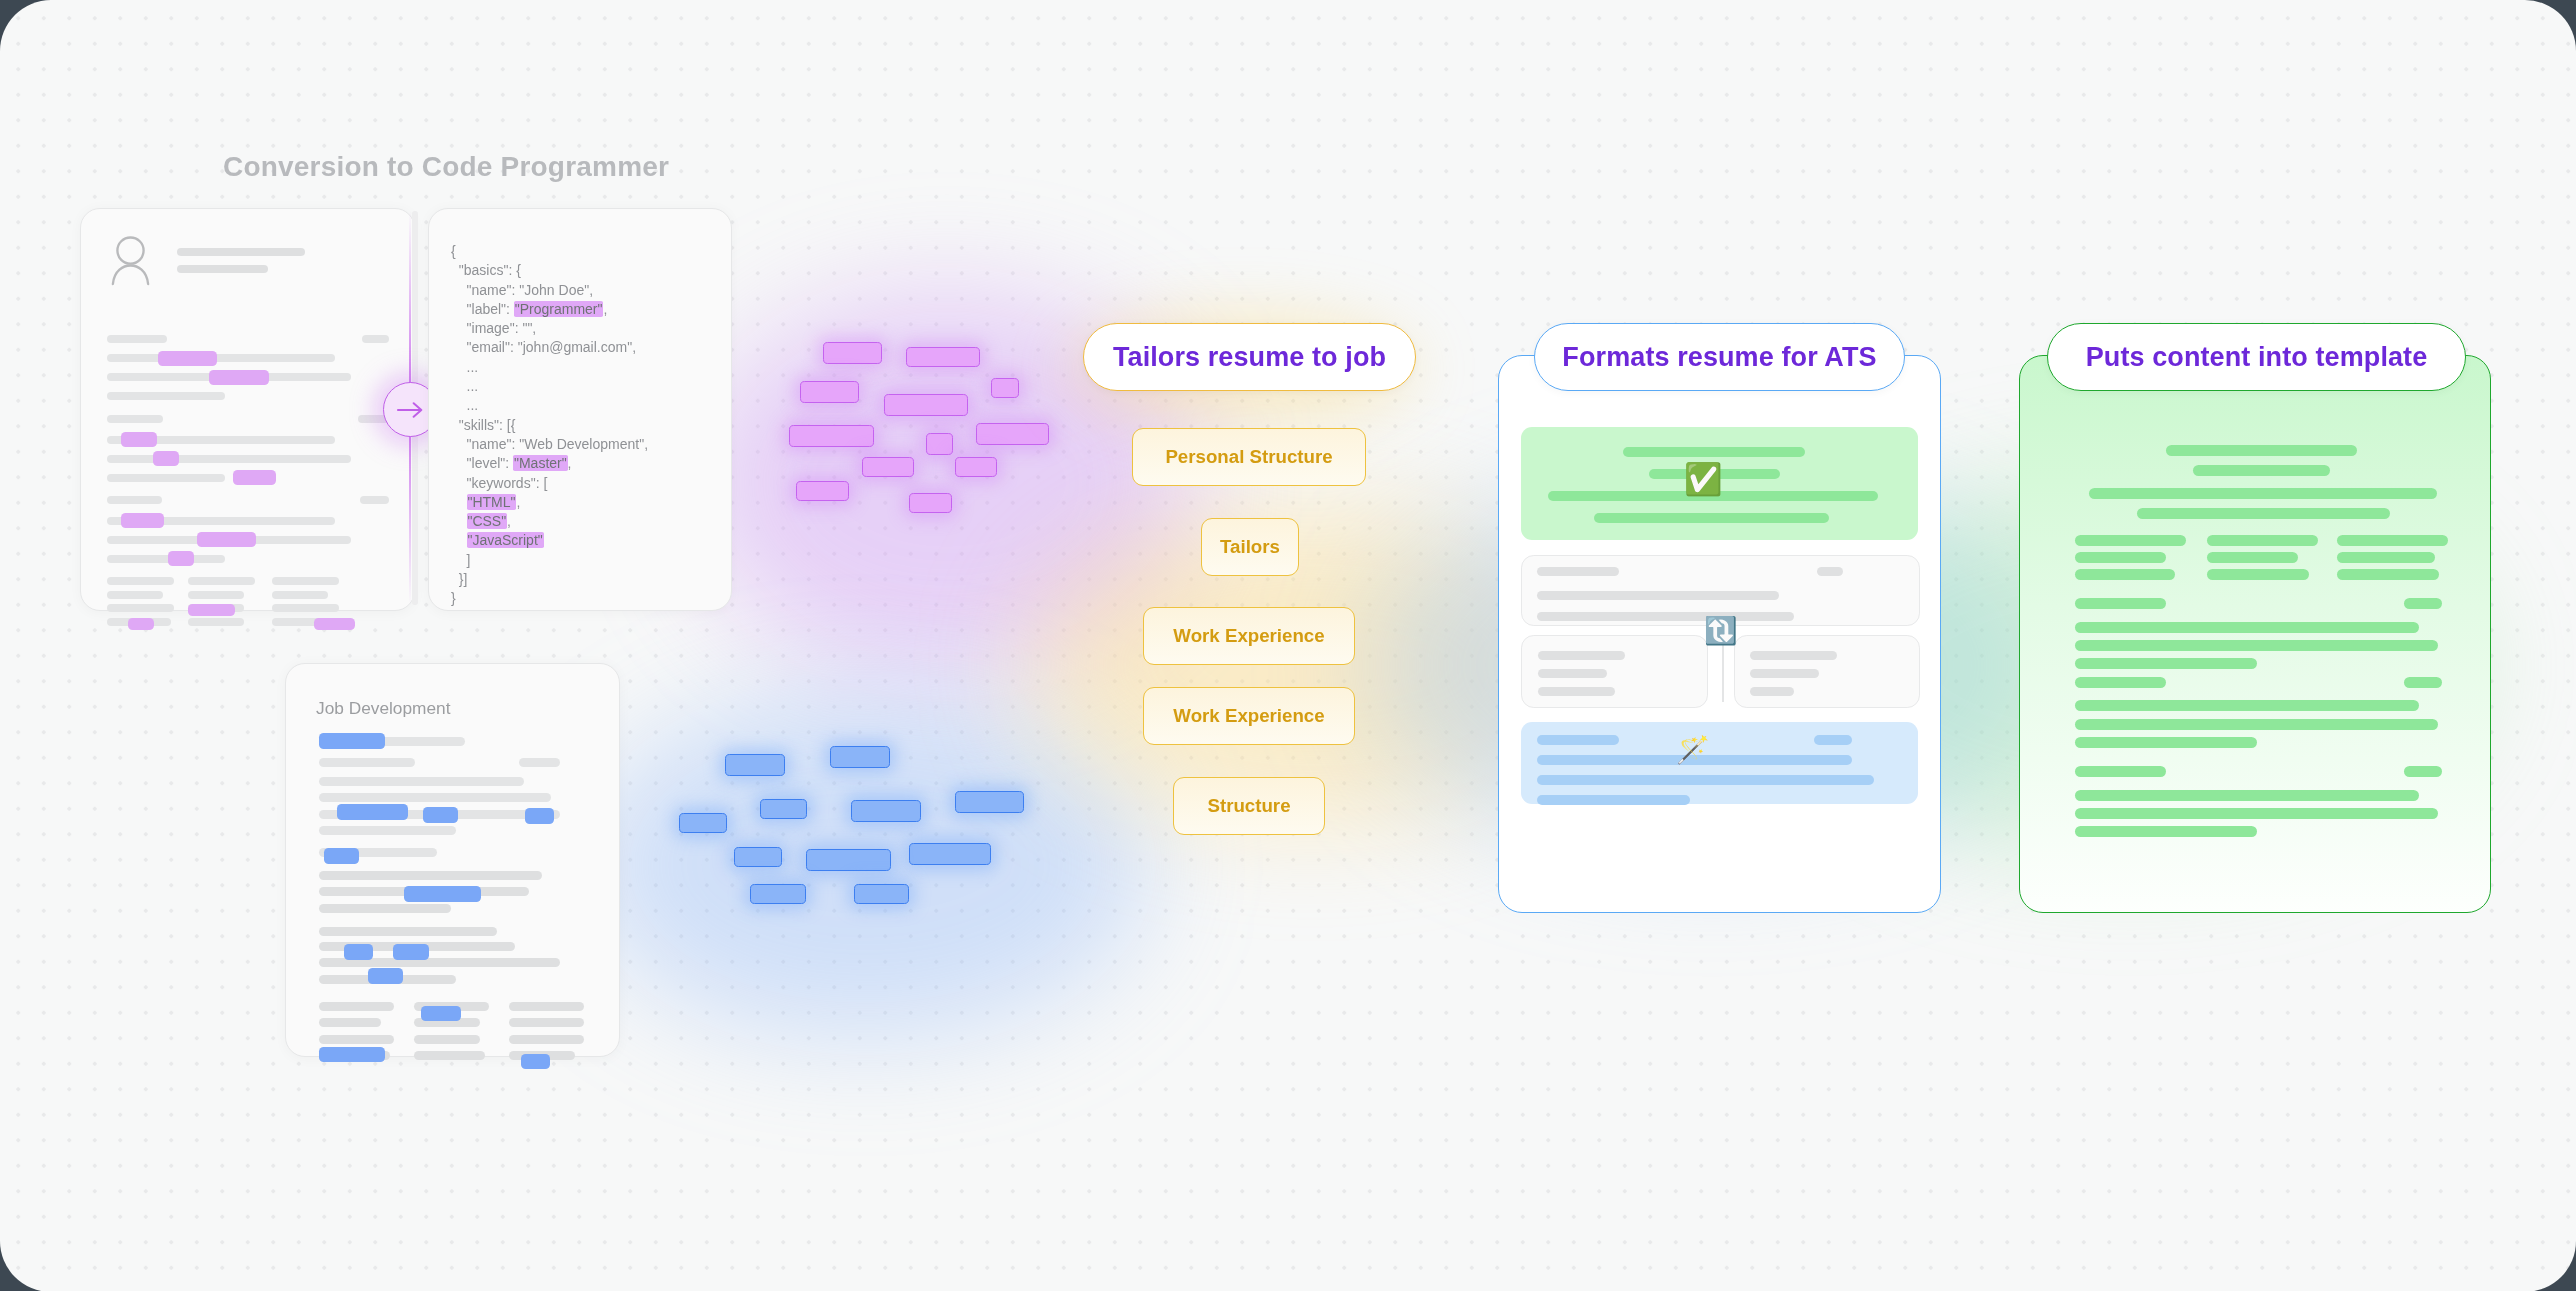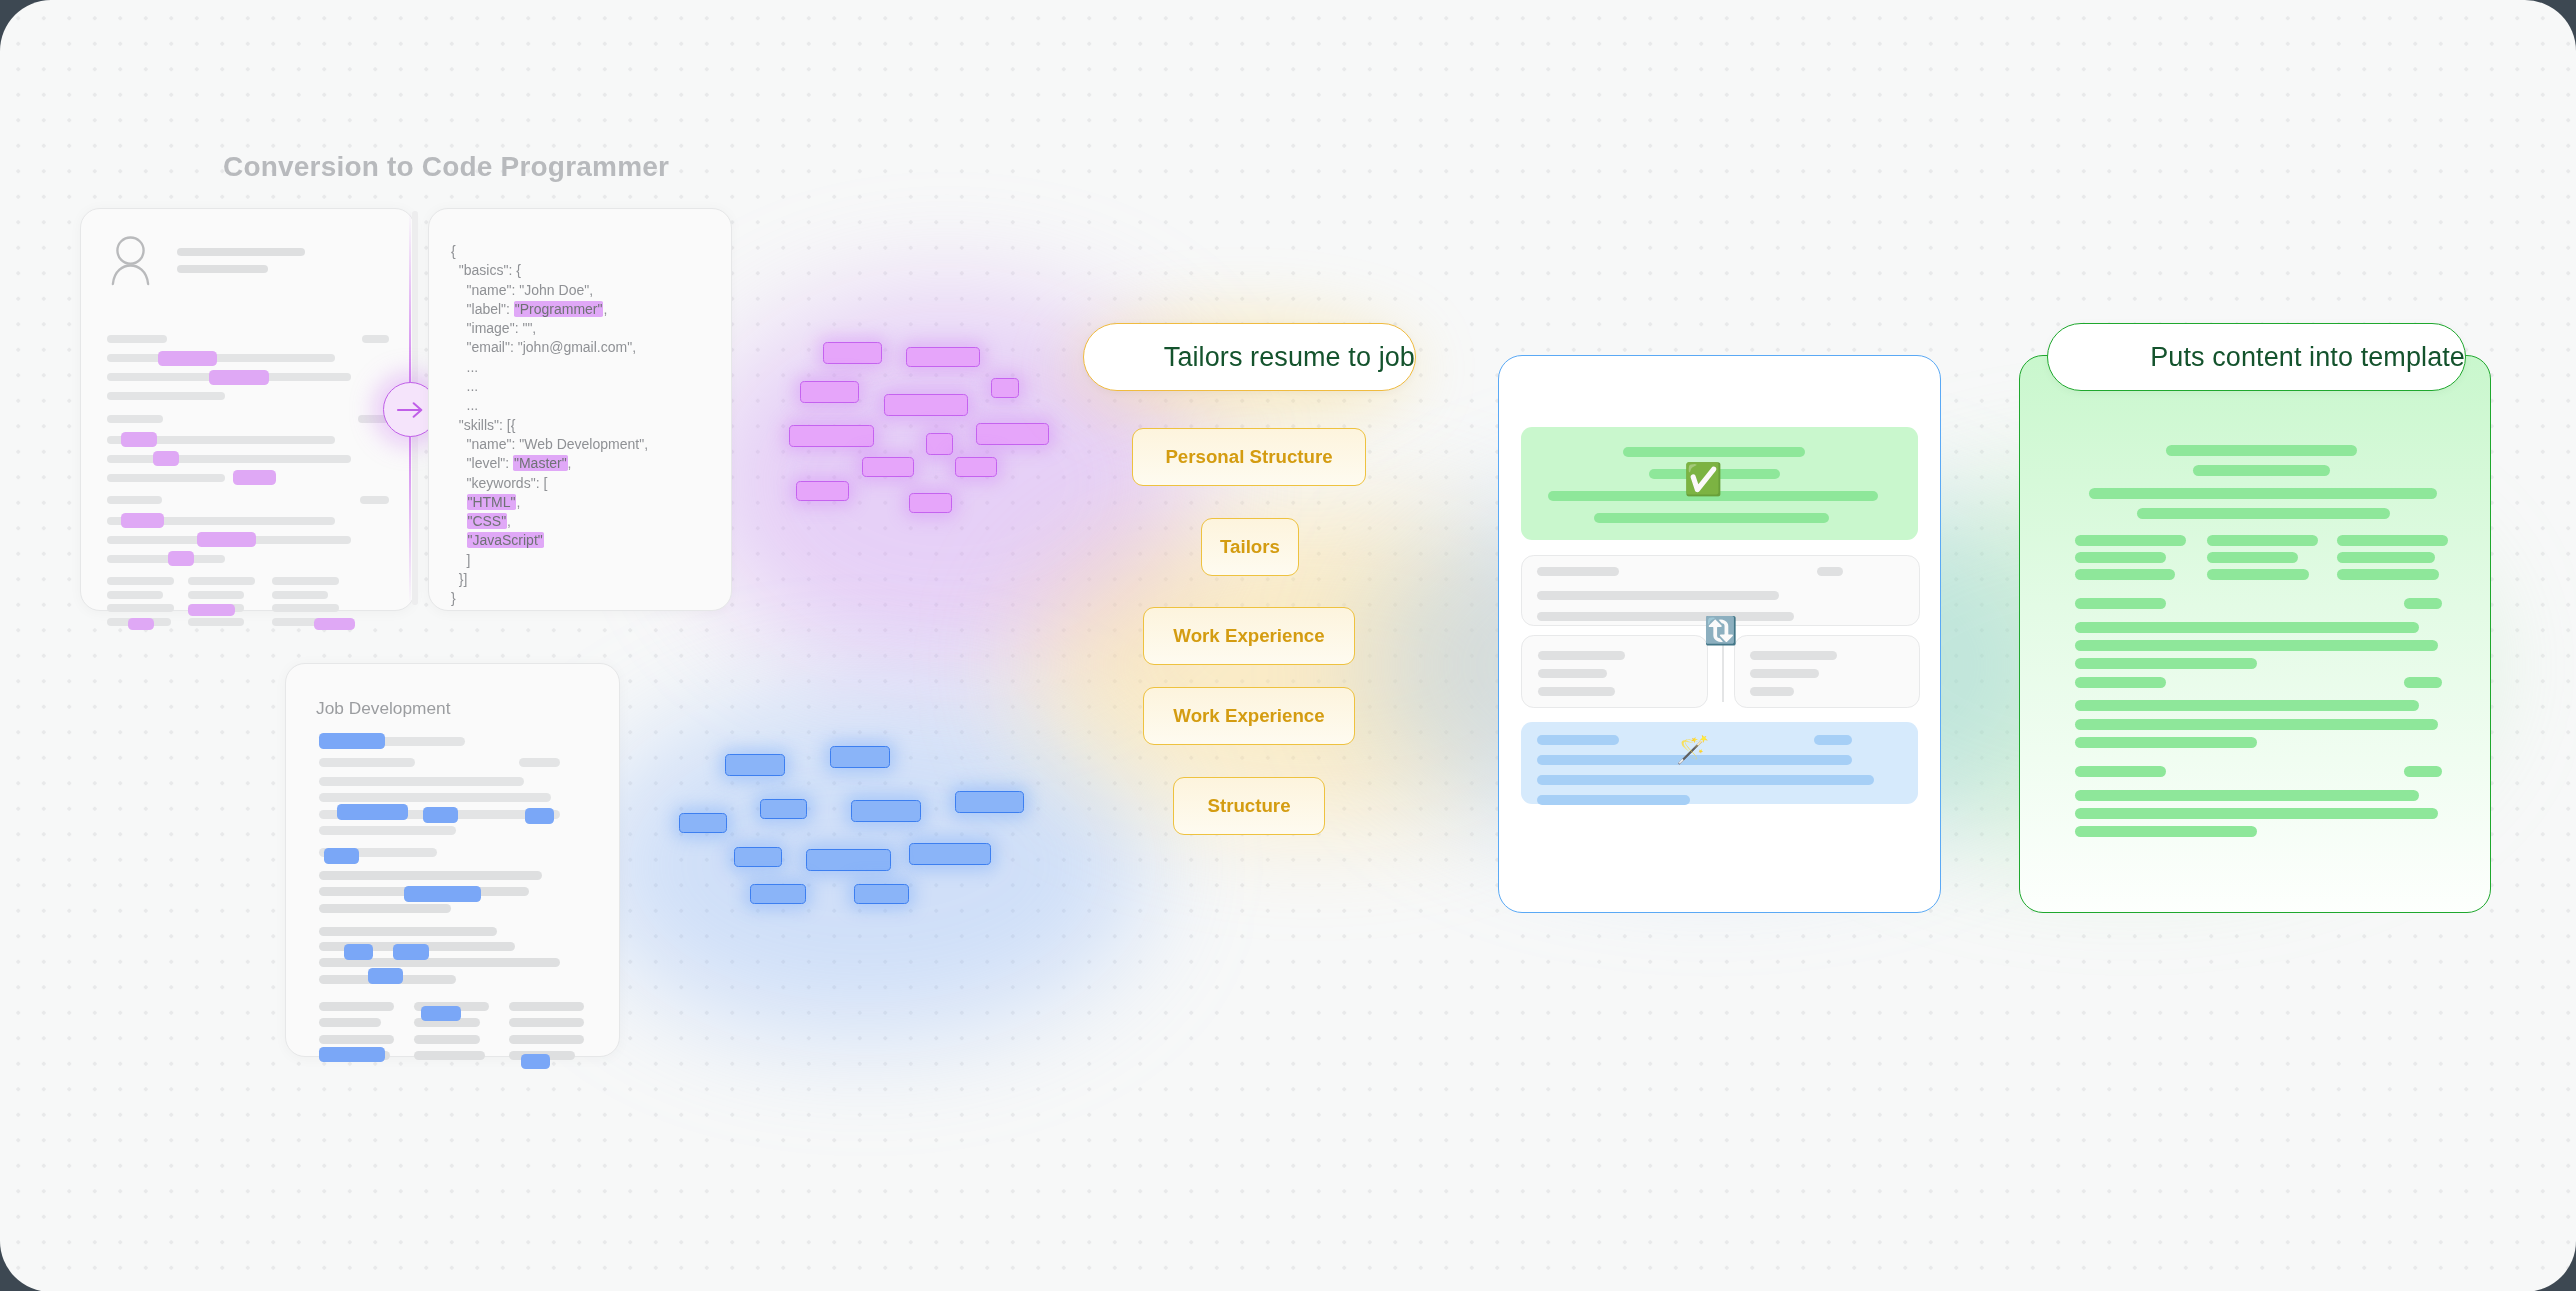--- a/index.html
+++ b/index.html
@@ -53,22 +53,22 @@
   
   .code{position:absolute;color:#8f9195;font-size:14px;line-height:19.3px;white-space:pre;letter-spacing:0;}
   .code .mark{background:#e0a8f7;color:#6f7275;border-radius:1.8px;padding:0 0.9px;}
 
   
   .kw{position:absolute;border-radius:4.6px;}
   .kw.p{background:#e6a5fa;border:1.5px solid #c563ef;box-shadow:0 0 16.4px 5.5px rgba(206,120,245,.35);}
   .kw.b{background:#8ab4f8;border:1.5px solid #3d7ff0;box-shadow:0 0 16.4px 5.5px rgba(110,165,250,.40);}
 
   
-  .pill{position:absolute;background:#fff;border-radius:910px;display:flex;align-items:center;justify-content:flex-end;
-        font-size:27px;color:#14532d;font-weight:400;letter-spacing:0.1px;white-space:nowrap;z-index:6;}
+  .pill{position:absolute;background:#fff;border-radius:910px;display:flex;align-items:center;justify-content:center;
+        font-size:27px;color:#6d28d9;font-weight:700;letter-spacing:0.1px;white-space:nowrap;z-index:6;}
   .pill.y{border:1.8px solid #f0bb3f;box-shadow:0 1.8px 9px rgba(0,0,0,.04);}
   .pill.b{border:1.8px solid #5aa9f5;box-shadow:0 1.8px 9px rgba(0,0,0,.04);}
   .pill.g{border:1.8px solid #1fa82e;box-shadow:0 1.8px 9px rgba(0,0,0,.04);}
 
   
   .chip{position:absolute;border:1.5px solid #eec23f;border-radius:11px;
         background:linear-gradient(180deg,#fdf4dd,#fefbf0);
         display:flex;align-items:center;justify-content:center;
         color:#d49c11;font-size:18.7px;font-weight:700;white-space:nowrap;}
 
@@ -284,20 +284,23 @@
 
     <div class="blockBlue" style="left:22px;top:366px;width:397px;height:82px;">
       <div class="bbar" style="left:16.4px;top:12.8px;width:82px;height:10px;"></div>
       <div class="bbar" style="left:293px;top:12.8px;width:38px;height:10px;"></div>
       <div class="bbar" style="left:16.4px;top:33px;width:315px;height:10px;"></div>
       <div class="bbar" style="left:16.4px;top:53px;width:337px;height:10px;"></div>
       <div class="bbar" style="left:16.4px;top:73px;width:153px;height:10px;"></div>
     </div>
     <div class="emoji" style="left:177px;top:381px;font-size:27px;">🪄</div>
   </div>
+  <div class="pill b" style="left:1534px;top:323px;width:369px;height:66px;">
+    <span>Formats resume for ATS</span>
+  </div>
 
   <div class="greencard" style="left:2019px;top:355px;width:470px;height:556px;">
     <div id="greenLines">
         <div class="gbar" style="left: 146px; top: 89px; width: 191px; height: 11px;"></div>
         <div class="gbar" style="left: 173px; top: 109px; width: 137px; height: 11px;"></div>
         <div class="gbar" style="left: 69px; top: 132px; width: 348px; height: 11px;"></div>
         <div class="gbar" style="left: 117px; top: 152px; width: 253px; height: 11px;"></div>
         <div class="gbar" style="left: 55px; top: 179px; width: 111px; height: 11px;"></div>
         <div class="gbar" style="left: 187px; top: 179px; width: 111px; height: 11px;"></div>
         <div class="gbar" style="left: 317px; top: 179px; width: 111px; height: 11px;"></div>

